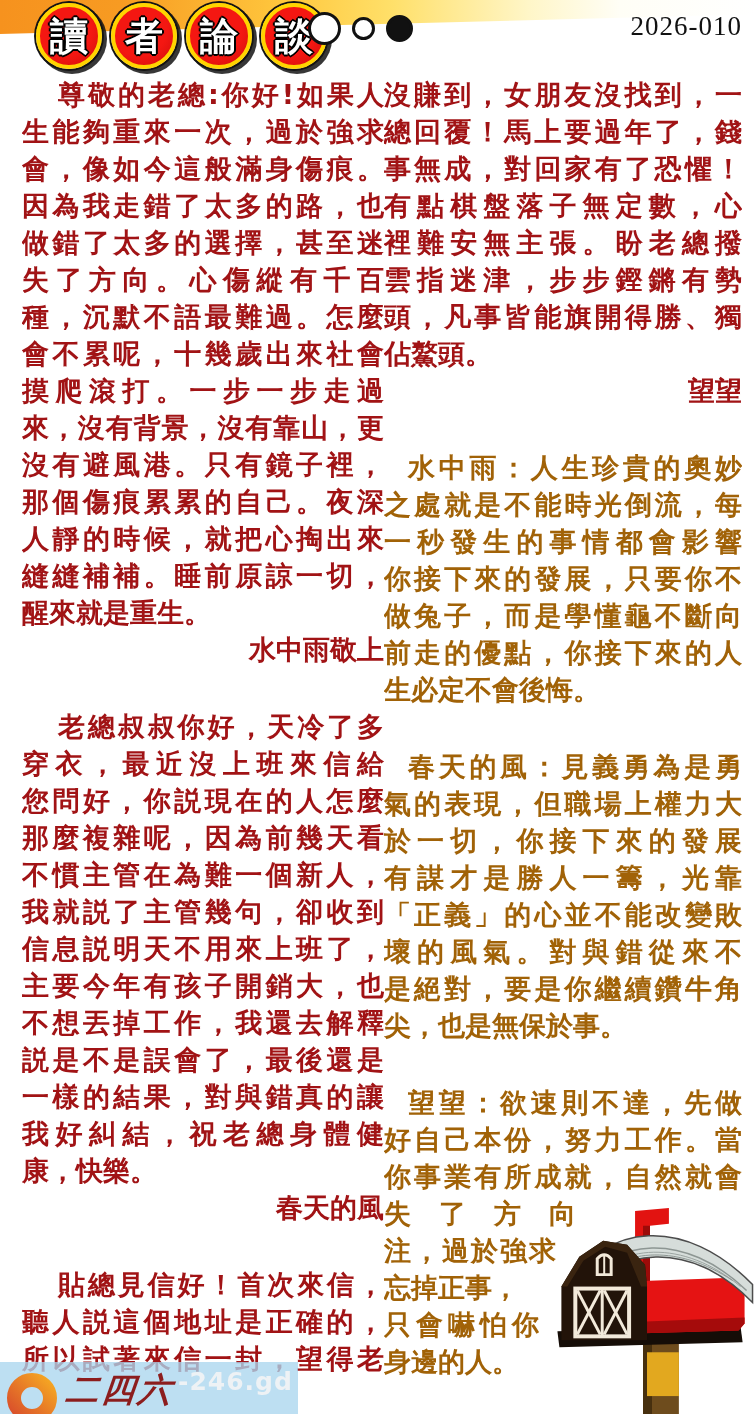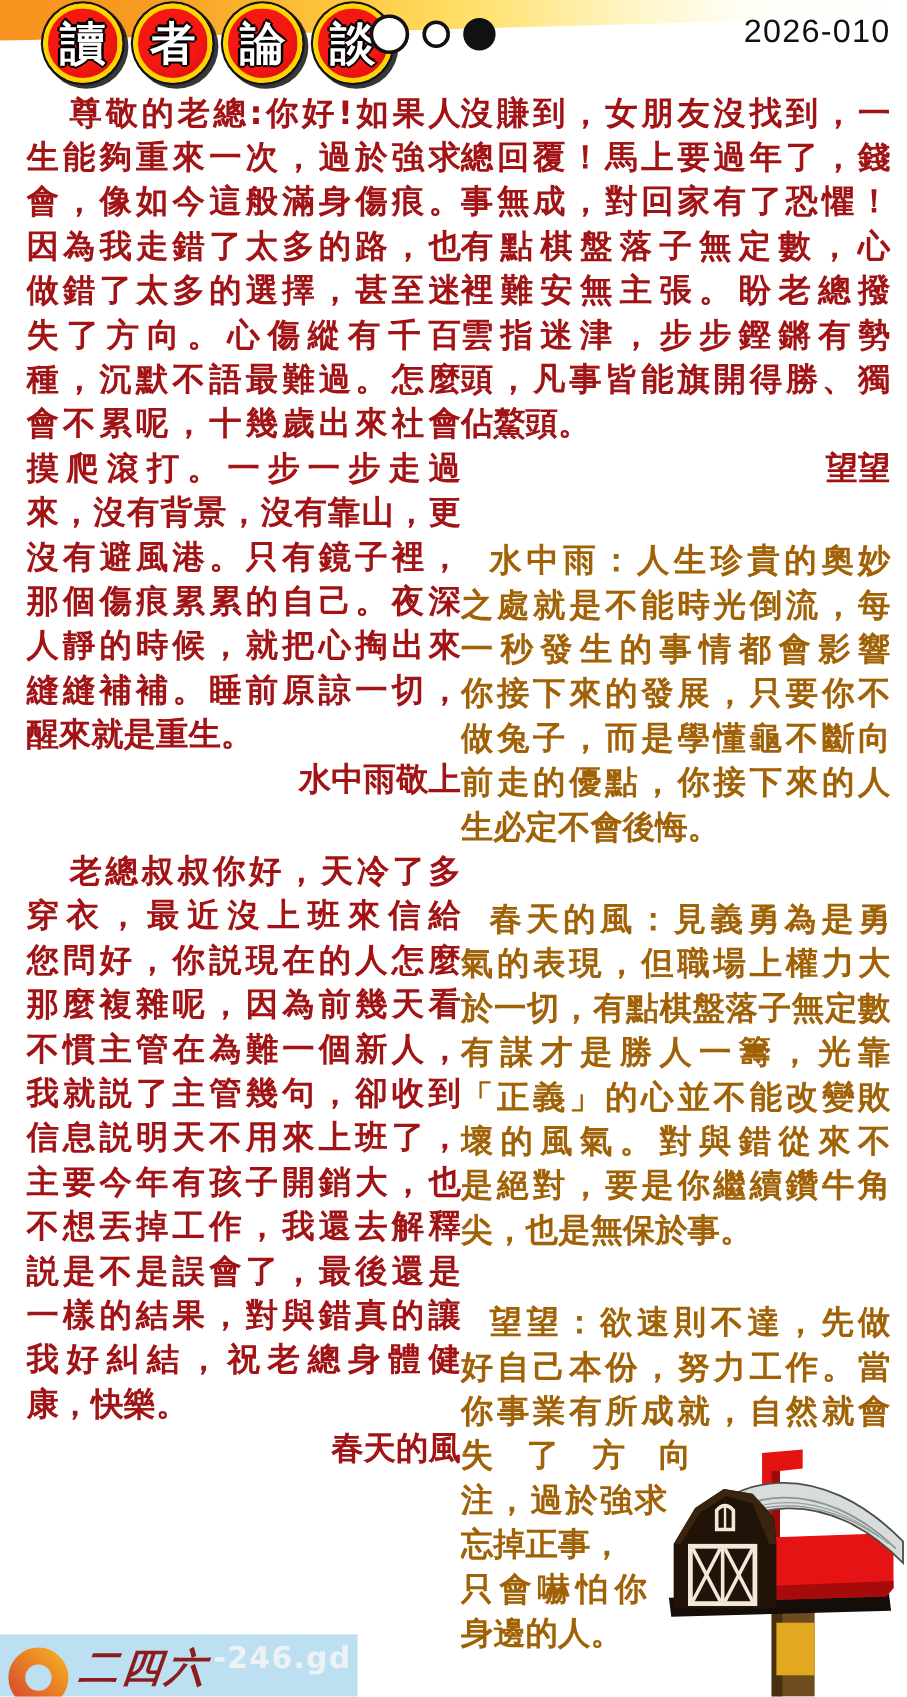--- a/index.html
+++ b/index.html
@@ -28,21 +28,21 @@
     text-shadow:2px 0 #000,-2px 0 #000,0 2px #000,0 -2px #000,
                 1px 1px #000,-1px -1px #000,1px -1px #000,-1px 1px #000;
   }
   .dots { position:absolute; left:308px; top:10px; height:36px; display:flex; align-items:center; gap:11px; }
   .dot { border-radius:50%; background:#fff; border:3px solid #111; }
   .dot-large { width:27px; height:27px; }
   .dot-small { width:17px; height:17px; }
   .dot-filled { width:21px; height:21px; background:#111; border-color:#111; }
   .issue {
     position:absolute; right:14px; top:11px; color:#111;
-    font-family:Liberation Sans, sans-serif; font-size:27px; letter-spacing:1px;
+    font-family:Liberation Serif, serif; font-size:27px; letter-spacing:1px;
   }
 
   
   .col { position:absolute; top:76px; }
   .col-left  { left:22px;  width:362px; }
   .col-right { left:384px; width:358px; }
   .block { margin-top:40px; }
   .block:first-child { margin-top:0; }
   .line {
     height:37px; line-height:37px; font-size:27px; font-weight:700;
@@ -130,20 +130,25 @@
           <div class="line">我就説了主管幾句，卻收到</div>
           <div class="line">信息説明天不用來上班了，</div>
           <div class="line">主要今年有孩子開銷大，也</div>
           <div class="line">不想丟掉工作，我還去解釋</div>
           <div class="line">説是不是誤會了，最後還是</div>
           <div class="line">一樣的結果，對與錯真的讓</div>
           <div class="line">我好糾結，祝老總身體健</div>
           <div class="line l">康，快樂。</div>
           <div class="line r">春天的風</div>
         </div>
+        <div class="block red">
+          <div class="line" style="text-indent: 36px;">貼總見信好！首次來信，</div>
+          <div class="line">聽人説這個地址是正確的，</div>
+          <div class="line">所以試著來信一封，望得老</div>
+        </div>
       </section>
     <section class="col col-right">
         <div class="block red">
           <div class="line">沒賺到，女朋友沒找到，一</div>
           <div class="line">總回覆！馬上要過年了，錢</div>
           <div class="line">事無成，對回家有了恐懼！</div>
           <div class="line">有點棋盤落子無定數，心</div>
           <div class="line">裡難安無主張。盼老總撥</div>
           <div class="line">雲指迷津，步步鏗鏘有勢</div>
           <div class="line">頭，凡事皆能旗開得勝、獨</div>
@@ -155,21 +160,21 @@
           <div class="line">之處就是不能時光倒流，每</div>
           <div class="line">一秒發生的事情都會影響</div>
           <div class="line">你接下來的發展，只要你不</div>
           <div class="line">做兔子，而是學懂龜不斷向</div>
           <div class="line">前走的優點，你接下來的人</div>
           <div class="line l">生必定不會後悔。</div>
         </div>
         <div class="block ink">
           <div class="line" style="text-indent: 24px;">春天的風：見義勇為是勇</div>
           <div class="line">氣的表現，但職場上權力大</div>
-          <div class="line">於一切，有點棋盤落子無定數</div>
+          <div class="line">於一切，你接下來的發展</div>
           <div class="line">有謀才是勝人一籌，光靠</div>
           <div class="line">「正義」的心並不能改變敗</div>
           <div class="line">壞的風氣。對與錯從來不</div>
           <div class="line">是絕對，要是你繼續鑽牛角</div>
           <div class="line l">尖，也是無保於事。</div>
         </div>
         <div class="block ink">
           <div class="line" style="text-indent: 24px;">望望：欲速則不達，先做</div>
           <div class="line">好自己本份，努力工作。當</div>
           <div class="line">你事業有所成就，自然就會</div>

